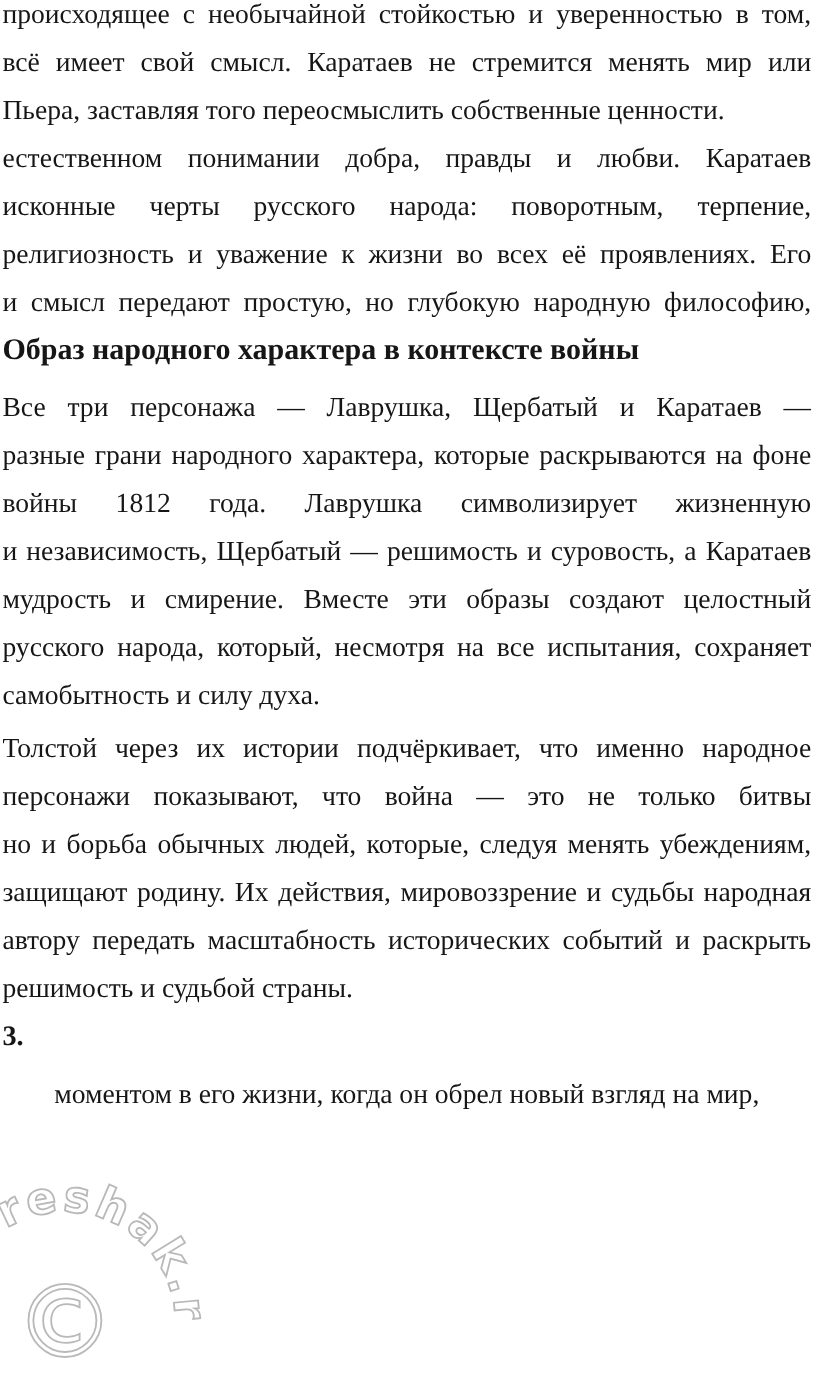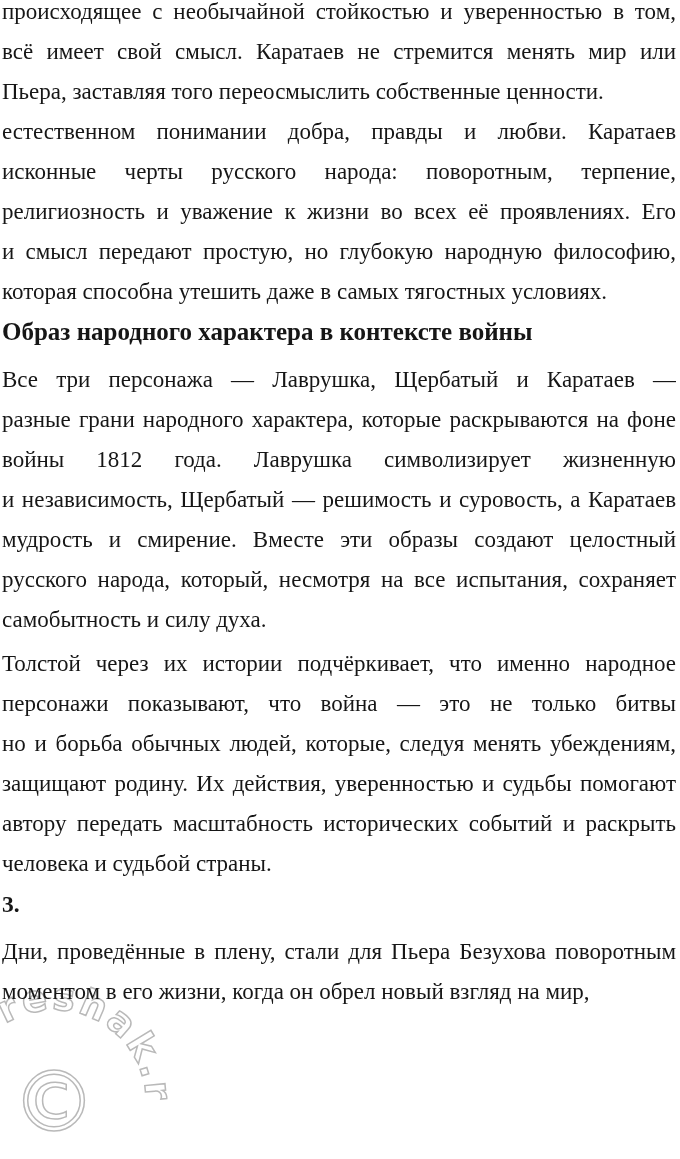--- a/index.html
+++ b/index.html
@@ -56,21 +56,21 @@
 
   .line {
     font-size: 23px;
     line-height: 40px;
     height: 40px;
     overflow: hidden;
     text-align: justify;
     text-align-last: justify;
   }
   .line.last {
-    text-align: left;
+    text-align: center;
     text-align-last: left;
   }
 
   .block.heading .line {
     font-weight: bold;
     font-size: 25px;
     text-align: center;
     text-align-last: left;
   }
   .block.number-heading .line {
@@ -98,43 +98,41 @@
       <div class="block paragraph">
         <div class="line">происходящее с необычайной стойкостью и уверенностью в том, что</div>
         <div class="line">всё имеет свой смысл. Каратаев не стремится менять мир или бороться</div>
         <div class="line last">Пьера, заставляя того переосмыслить собственные ценности.</div>
       </div>
       <div class="block paragraph">
         <div class="line">естественном понимании добра, правды и любви. Каратаев воплощает</div>
         <div class="line">исконные черты русского народа: поворотным, терпение,</div>
         <div class="line">религиозность и уважение к жизни во всех её проявлениях. Его истории</div>
         <div class="line">и смысл передают простую, но глубокую народную философию,</div>
-        <div class="line last">которая способна утешить даже в самых тягостных условиях.</div>
       </div>
       <div class="block heading">
         <div class="line last">Образ народного характера в контексте войны</div>
       </div>
       <div class="block paragraph">
         <div class="line">Все три персонажа — Лаврушка, Щербатый и Каратаев — показывают</div>
         <div class="line">разные грани народного характера, которые раскрываются на фоне</div>
         <div class="line">войны 1812 года. Лаврушка символизирует жизненную изворотливость</div>
         <div class="line">и независимость, Щербатый — решимость и суровость, а Каратаев —</div>
         <div class="line">мудрость и смирение. Вместе эти образы создают целостный портрет</div>
         <div class="line">русского народа, который, несмотря на все испытания, сохраняет свою</div>
         <div class="line last">самобытность и силу духа.</div>
       </div>
       <div class="block paragraph">
         <div class="line">Толстой через их истории подчёркивает, что именно народное участие</div>
         <div class="line">персонажи показывают, что война — это не только битвы полководцев,</div>
         <div class="line">но и борьба обычных людей, которые, следуя менять убеждениям,</div>
-        <div class="line">защищают родину. Их действия, уверенностью и судьбы помогают</div>
+        <div class="line">защищают родину. Их действия, мировоззрение и судьбы народная</div>
         <div class="line">автору передать масштабность исторических событий и раскрыть</div>
-        <div class="line last">человека и судьбой страны.</div>
+        <div class="line last">решимость и судьбой страны.</div>
       </div>
       <div class="block number-heading">
         <div class="line last">3.</div>
       </div>
       <div class="block paragraph">
-        <div class="line">Дни, проведённые в плену, стали для Пьера Безухова поворотным</div>
         <div class="line last">моментом в его жизни, когда он обрел новый взгляд на мир, благодаря</div>
       </div>
     </div>
 </main>
 
 </body></html>

